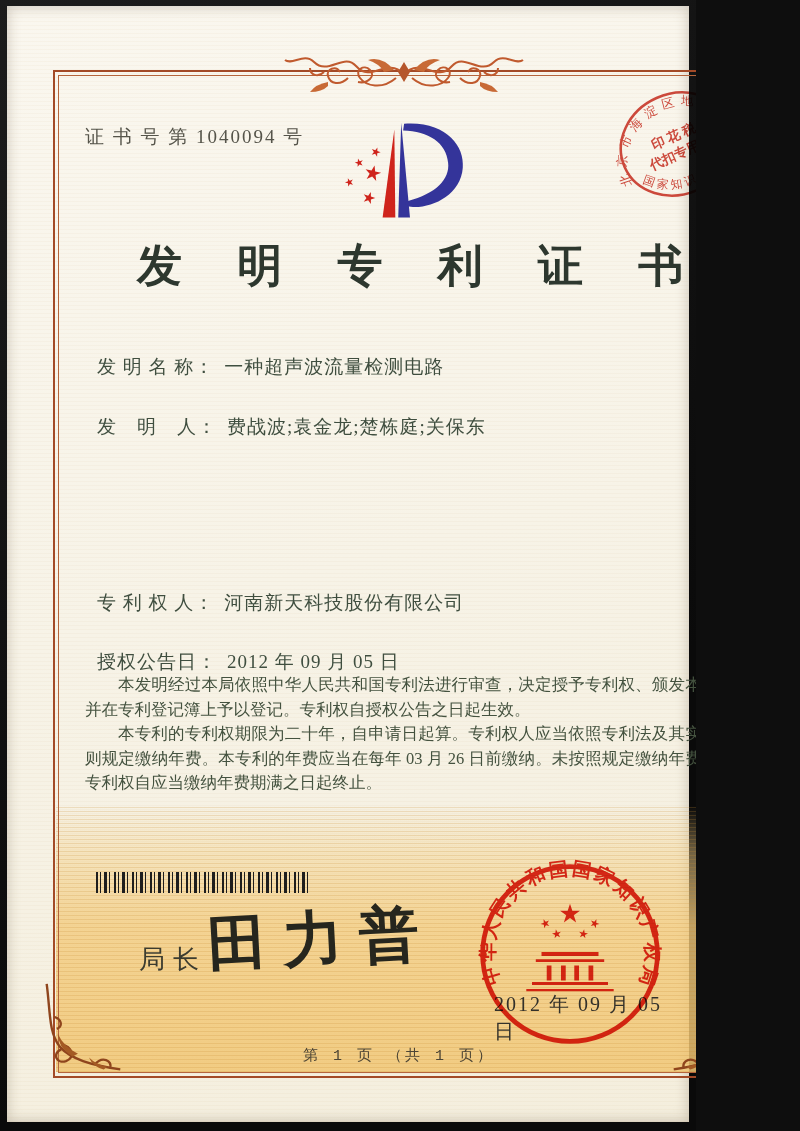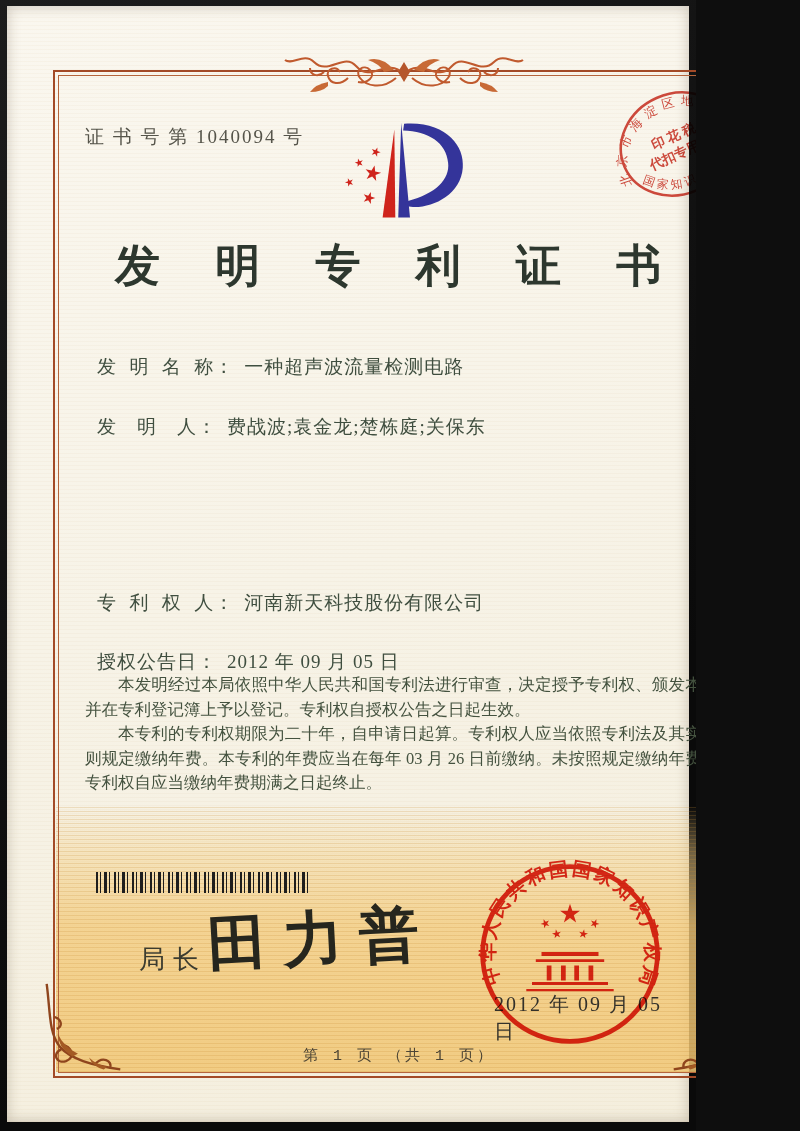--- a/index.html
+++ b/index.html
@@ -12,23 +12,23 @@
     background:repeating-linear-gradient(0deg,rgba(190,150,90,.05) 0 1px,transparent 1px 4px);}
   .gold-band{position:absolute;left:49px;top:800px;width:686px;height:266px;
     background:
       repeating-linear-gradient(0deg,rgba(200,140,50,.22) 0 1px,rgba(255,255,255,0) 1px 4px),
       linear-gradient(180deg,rgba(244,210,140,0) 0%,rgba(244,210,140,.45) 18%,rgba(243,203,125,.78) 45%,rgba(241,198,115,.85) 100%);}
   .border-outer{position:absolute;left:46px;top:64px;width:692px;height:1004px;border:2px solid #a34a27;}
   .border-inner{position:absolute;left:3px;top:3px;right:3px;bottom:3px;border:1px solid #b5653c;}
   .abs{position:absolute;}
   .cert-no{left:78px;top:118px;font-size:19px;letter-spacing:2px;color:#55544a;}
   .title{left:46px;top:230px;width:692px;text-align:center;font-size:45px;font-weight:bold;
-    letter-spacing:22px;color:#2d372e;}
+    letter-spacing:22px;padding-left:22px;color:#2d372e;}
   .frow{left:90px;width:640px;font-size:19px;color:#3f4e3f;white-space:nowrap;}
-  .frow .lab{letter-spacing:1px;font-family:Liberation Mono, monospace;}
+  .frow .lab{letter-spacing:1px;}
   .frow .val{margin-left:10px;letter-spacing:1px;}
   .paras{left:78px;top:667px;width:650px;font-size:16.5px;line-height:24.6px;color:#44523f;text-align:justify;}
   .paras p{margin:0;text-indent:2em;}
   .barcode{left:89px;top:866px;width:213px;height:21px;
     background:repeating-linear-gradient(90deg,#1e1e1e 0 2px,transparent 2px 4px,#1e1e1e 4px 5px,transparent 5px 8px,#1e1e1e 8px 11px,transparent 11px 13px,#1e1e1e 13px 14px,transparent 14px 18px);}
   .role{left:132px;top:936px;font-size:26px;letter-spacing:8px;color:#3c3c30;}
   .sig{left:200px;top:893px;font-size:60px;font-weight:600;letter-spacing:16px;color:#26261e;
     transform:rotate(-3deg);font-family:"DejaVu Sans",sans-serif;}
   .issue-date{left:487px;top:985px;font-size:20px;letter-spacing:2px;color:#33312a;}
   .footer{left:46px;top:1040px;width:692px;text-align:center;font-size:15px;letter-spacing:3px;color:#4c4434;font-family:Liberation Mono, monospace;}

